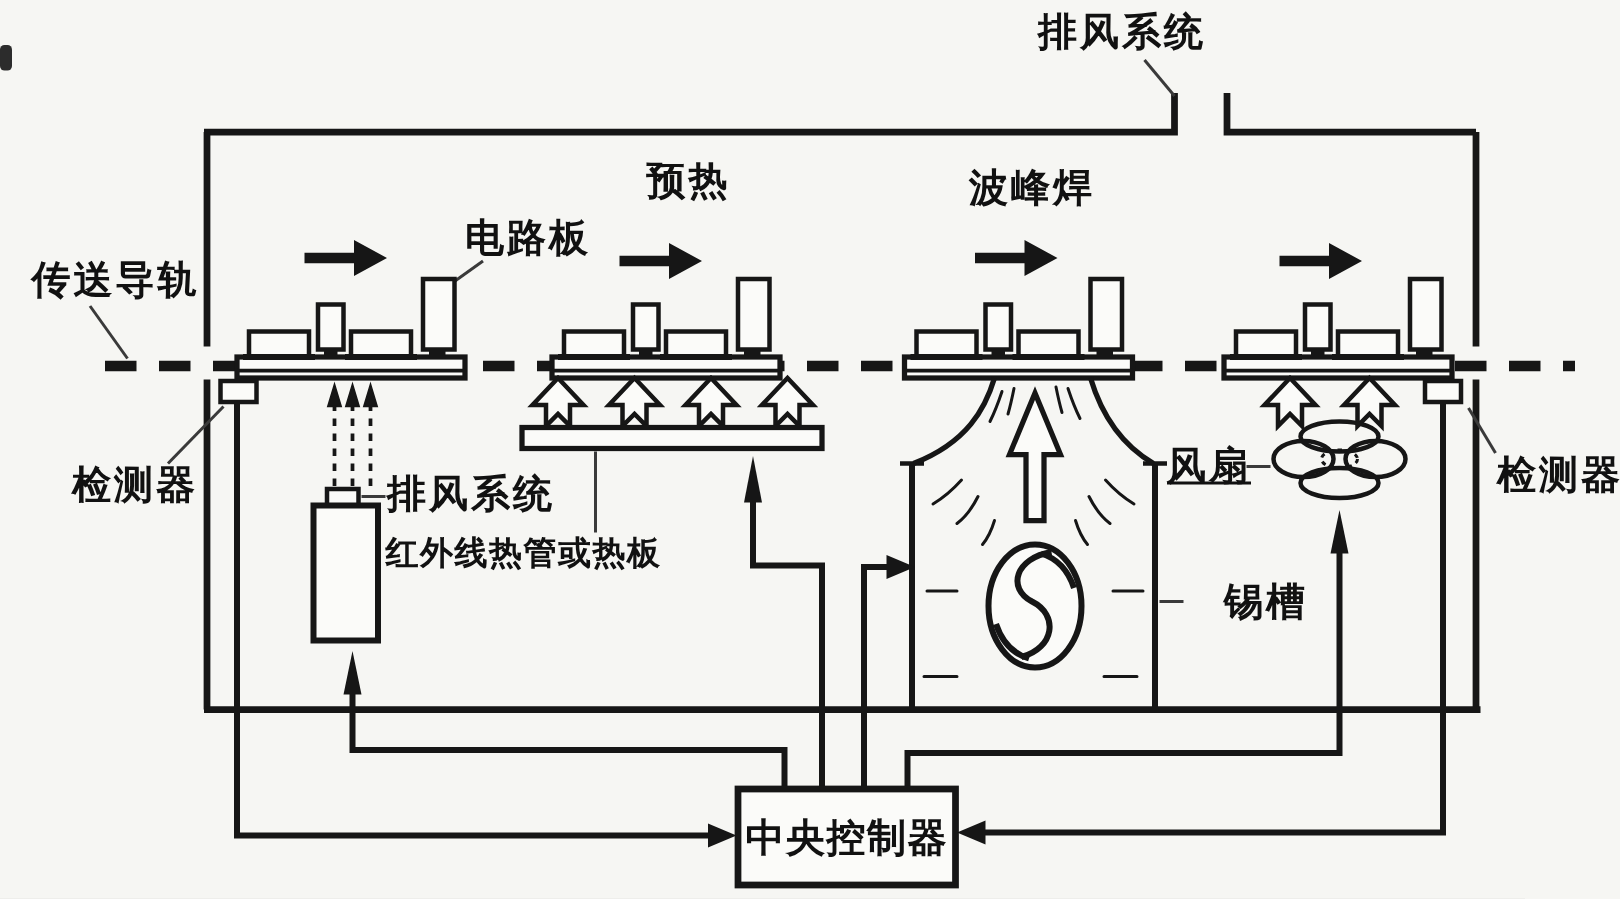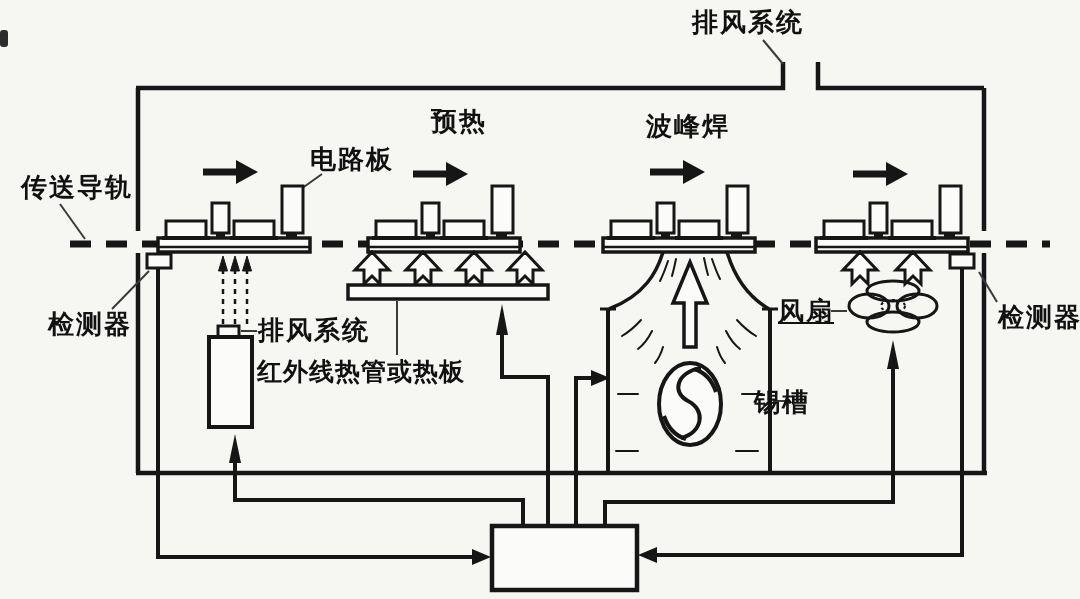--- a/index.html
+++ b/index.html
@@ -7,21 +7,21 @@
     position:relative;width:1080px;height:599px;
     background:#f6f6f3;overflow:hidden;
     font-family:"DejaVu Sans",sans-serif;
   }
   #linework{position:absolute;left:0;top:0;}
   .label{
     position:absolute;font-weight:bold;color:#111;
     font-size:26px;letter-spacing:2px;white-space:nowrap;line-height:1.1;
   }
   .label.centered{transform:translateX(-50%);}
-  .label.small{font-size:25px;letter-spacing:1px;}
+  .label.small{font-size:22px;letter-spacing:1px;}
   #controller-box{
     position:absolute;left:492px;top:526px;width:145px;height:64px;
     display:flex;align-items:center;justify-content:center;
     font-weight:bold;font-size:26px;letter-spacing:1px;color:#111;
   }
   .artifact{position:absolute;background:#2c2c2c;border-radius:3px;}
 </style>
 </head>
 <body>
 
@@ -206,16 +206,17 @@
 
   <div class="label centered" style="left:726px;top:8px;margin-left:22px;">排风系统</div>
   <div class="label centered" style="left:459px;top:107px;text-align:center;">预热</div>
   <div class="label centered" style="left:688px;top:112px;">波峰焊</div>
   <div class="label centered" style="left:77px;top:173px;">传送导轨</div>
   <div class="label centered" style="left:352px;top:145px;">电路板</div>
   <div class="label" style="left:48px;top:310px;">检测器</div>
   <div class="label" style="left:258px;top:316px;">排风系统</div>
   <div class="label small" style="left:257px;top:358px;">红外线热管或热板</div>
   <div class="label" style="left:778px;top:297px;text-decoration:underline;">风扇</div>
-  <div class="label" style="left:754px;top:388px;">锡槽</div>
+  <div class="label" style="left:816px;top:388px;font-family:Liberation Serif, serif;">锡槽</div>
   <div class="label" style="left:998px;top:303px;">检测器</div>
 
+  <div id="controller-box">中央控制器</div>
 </div>
 
 </body></html>

